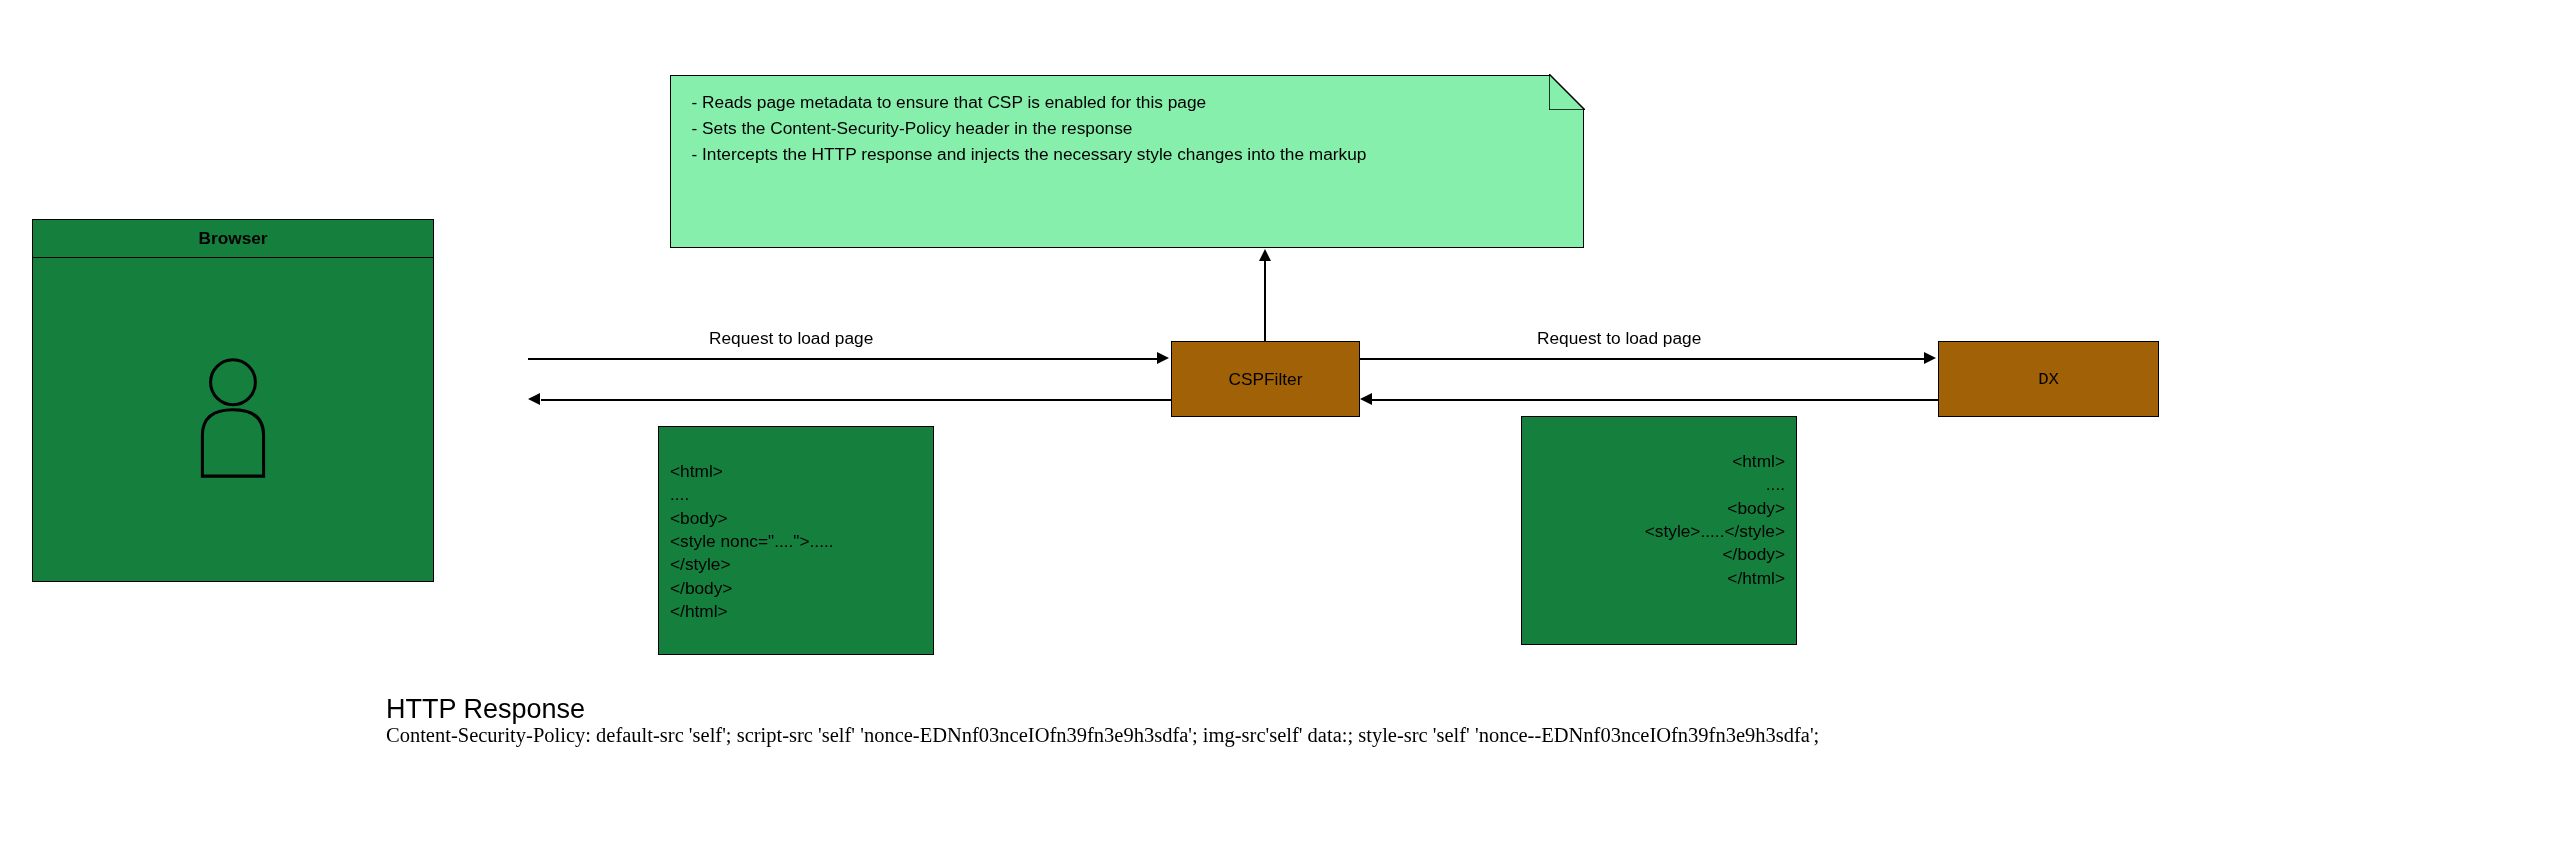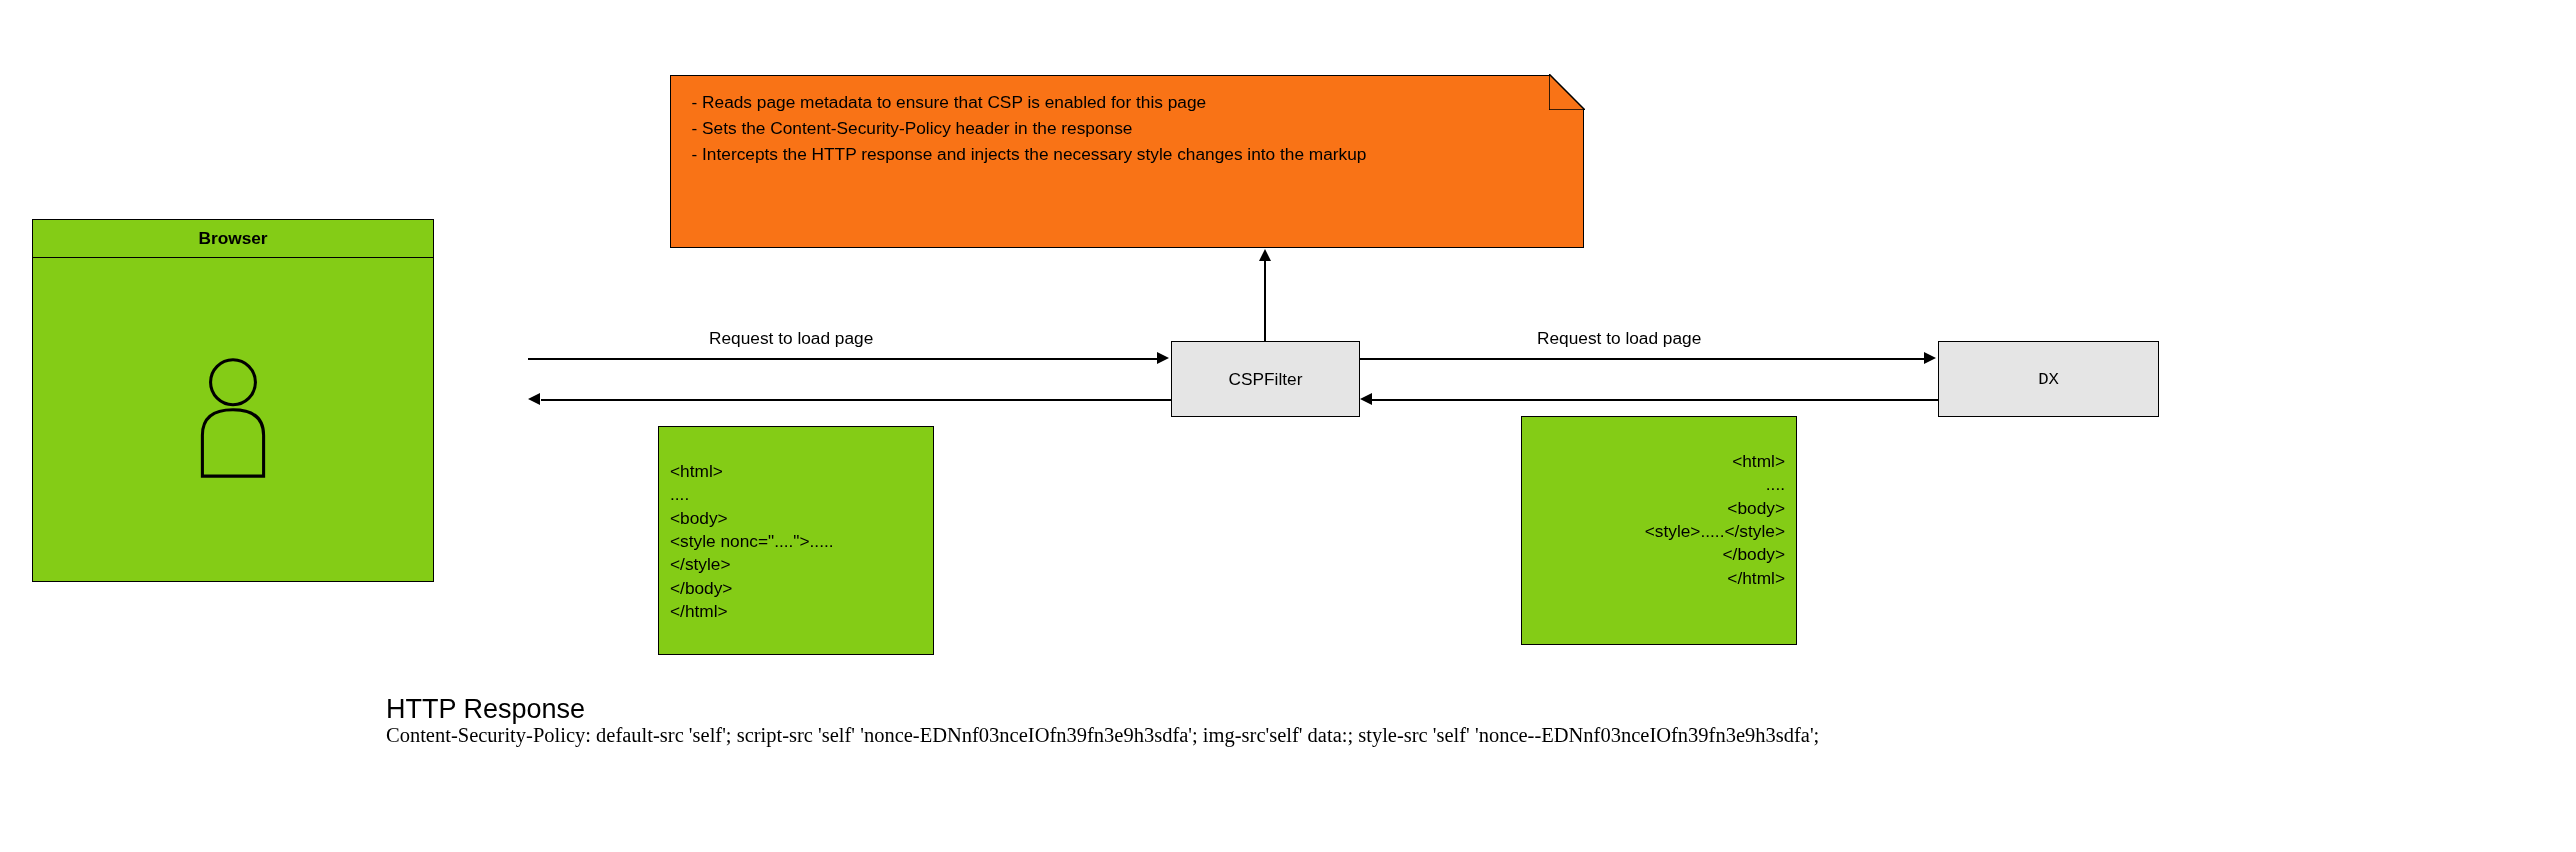--- a/index.html
+++ b/index.html
@@ -8,37 +8,37 @@
     padding: 0;
     background: #ffffff;
     font-family: Arial, Helvetica, sans-serif;
     width: 2576px;
     height: 853px;
     position: relative;
   }
   .box {
     position: absolute;
     border: 1.6px solid #000;
-    background: #84cc16;
+    background: #15803d;
   }
-  .teal { background: #e5e5e5; }
+  .teal { background: #a16207; }
   .label {
     font-size: 17.3px;
     font-weight: normal;
   }
   .bold { font-weight: bold; }
   .center {
     display: flex;
     align-items: center;
     justify-content: center;
   }
   .note-box {
     position: absolute;
     border: 1.6px solid #000;
-    background: #f97316;
+    background: #86efac;
   }
   .code {
     font-family: Arial, sans-serif;
     font-size: 17.3px;
     white-space: pre;
     padding: 9.5px 11px;
     line-height: 1.35;
   }
   .textline {
     position: absolute;

